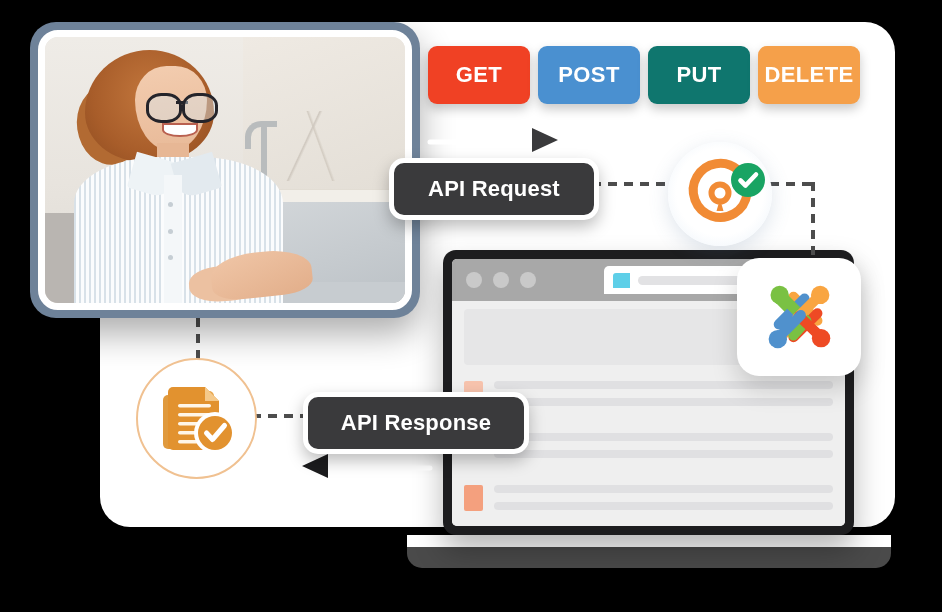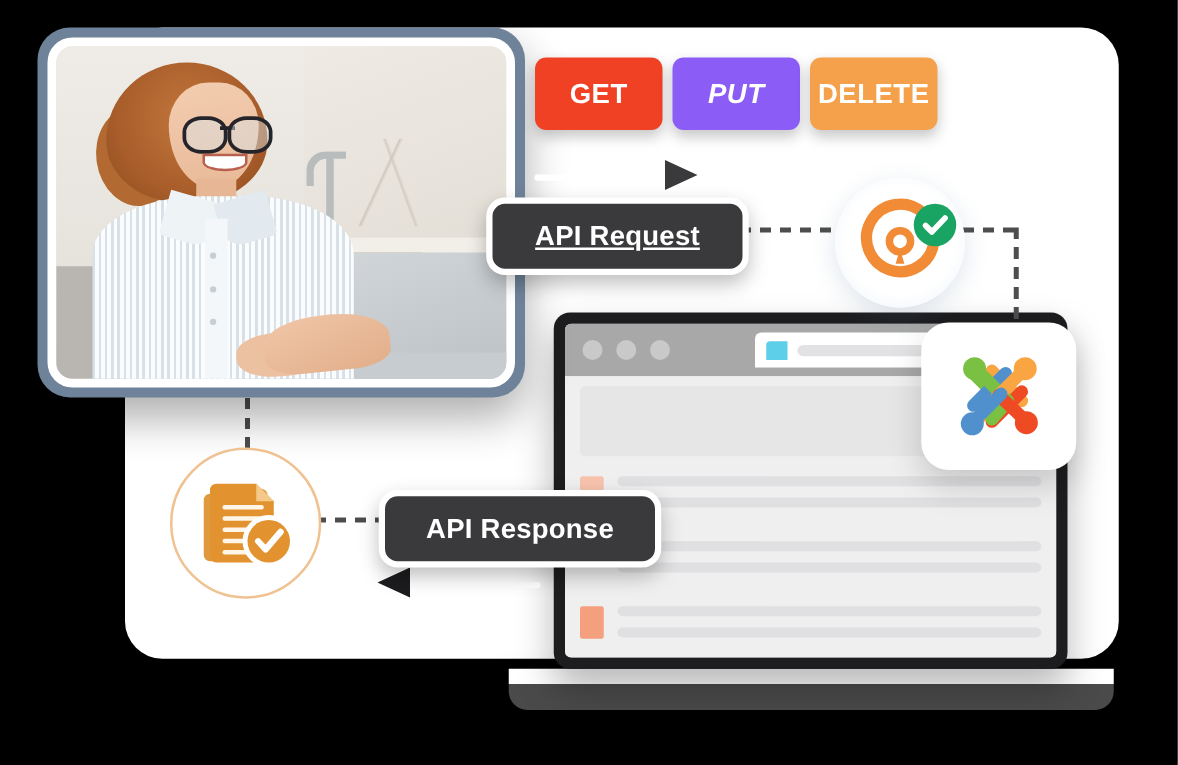--- a/index.html
+++ b/index.html
@@ -20,21 +20,21 @@
   .methods{position:absolute;left:428px;top:46px;display:flex;gap:8px;z-index:22;}
   .method{
     width:102px;height:58px;border-radius:9px;border:0;
     color:#fff;font-size:22px;font-weight:bold;letter-spacing:.4px;
     display:flex;align-items:center;justify-content:center;
     box-shadow:0 5px 11px rgba(0,0,0,.22);cursor:pointer;
     font-family:"Liberation Sans",sans-serif;
   }
   .m-get{background:#f04124;}
   .m-post{background:#4a90d0;}
-  .m-put{background:#8b5cf6;font-style:italic;}
+  .m-put{background:#0f766e;}
   .m-delete{background:#f5a04a;}
 
   
   .photo-frame{
     position:absolute;left:30px;top:22px;width:390px;height:296px;
     background:#6e8299;border-radius:26px;padding:8px;box-sizing:border-box;
     box-shadow:0 16px 34px rgba(0,0,0,.32);z-index:20;
   }
   .photo-inner{
     width:100%;height:100%;border-radius:20px;border:7px solid #fff;
@@ -135,21 +135,21 @@
 
   
   .pill{
     position:absolute;z-index:24;background:#3a3a3c;color:#fff;
     border:5px solid #fff;border-radius:15px;
     font-size:22px;font-weight:bold;letter-spacing:.2px;
     display:flex;align-items:center;justify-content:center;
     box-shadow:0 7px 16px rgba(0,0,0,.26);
     font-family:"Liberation Sans",sans-serif;cursor:default;
   }
-  .pill-request{left:389px;top:158px;width:200px;height:52px;text-decoration:underline;}
+  .pill-request{left:389px;top:158px;width:200px;height:52px;}
   .pill-response{left:303px;top:392px;width:216px;height:52px;text-align:right;}
 
   
   .sec-icon{position:absolute;left:668px;top:142px;width:104px;height:104px;z-index:23;
     background:radial-gradient(circle at 50% 48%,#ffffff 58%,#f4f8fc 78%,#ecf3fa 100%);
     border-radius:50%;box-shadow:0 6px 20px rgba(80,110,150,.18);}
 
   
   .joomla{position:absolute;left:737px;top:258px;width:124px;height:118px;z-index:26;
     background:#fff;border-radius:22px;box-shadow:0 12px 26px rgba(0,0,0,.17);
@@ -311,17 +311,18 @@
 
   <div class="pill pill-request">
     <span>API Request</span>
   </div>
   <div class="pill pill-response">
     <span>API Response</span>
   </div>
 
   <div class="methods">
     <button class="method m-get">GET</button>
+    <button class="method m-post">POST</button>
     <button class="method m-put">PUT</button>
     <button class="method m-delete">DELETE</button>
   </div>
 
 </div>
 
 </body></html>

